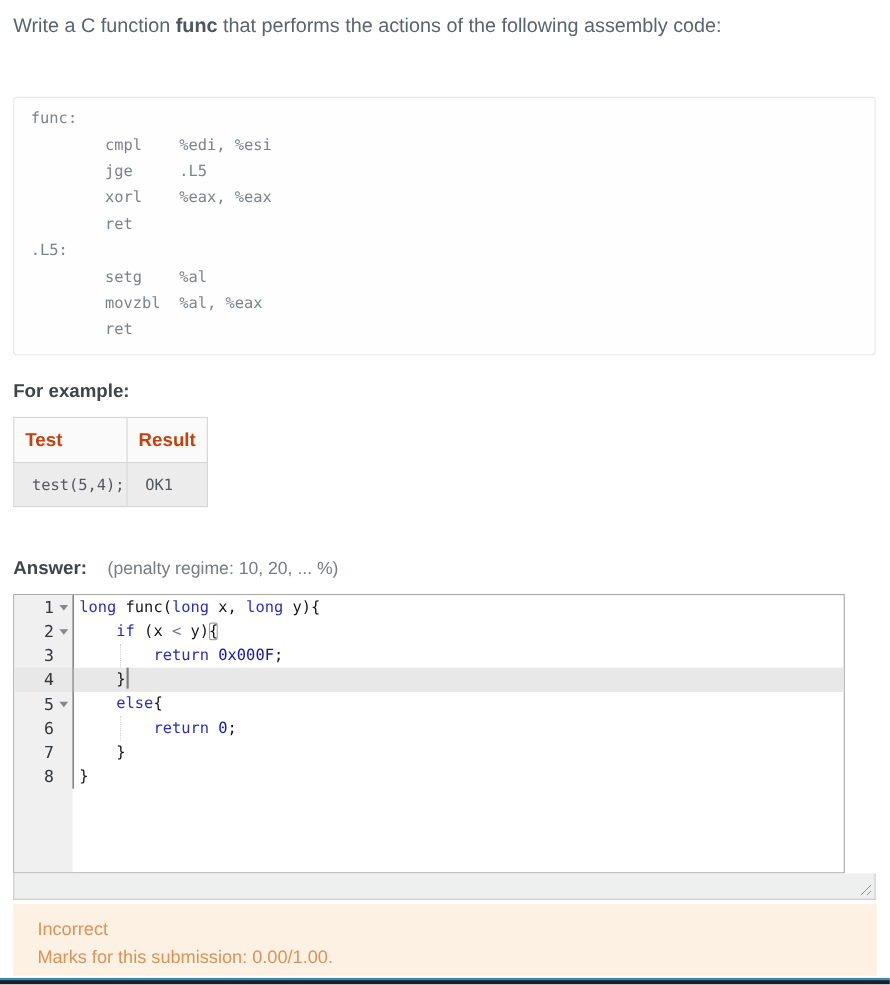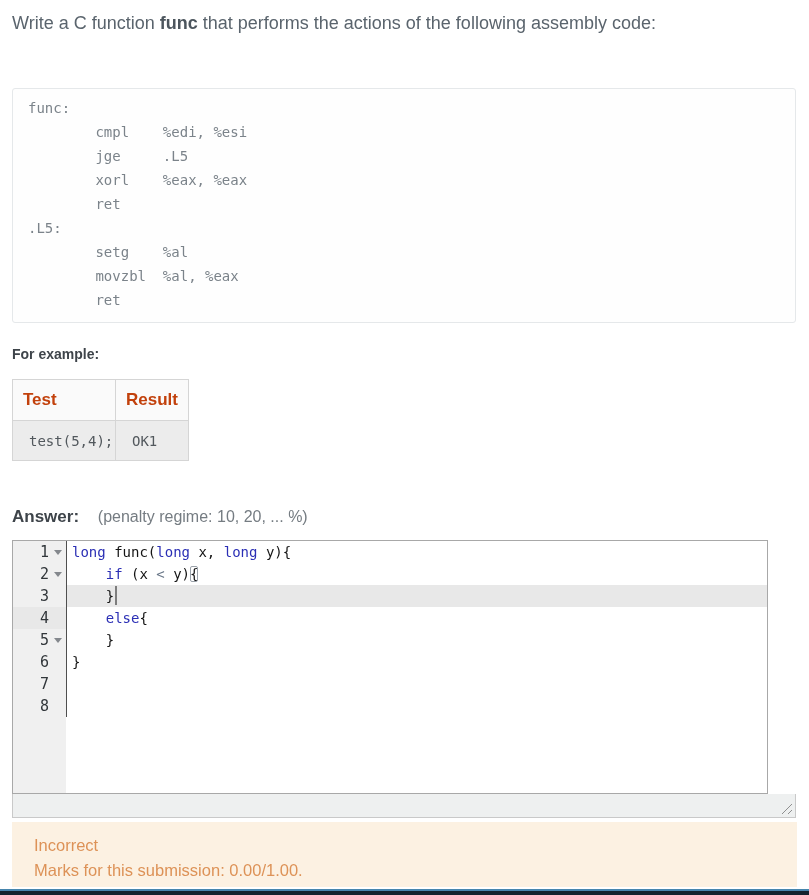--- a/index.html
+++ b/index.html
@@ -12,21 +12,21 @@
   #question b { color: #4c555d; font-weight: bold; }
 
   
   #asm-box { position: absolute; left: 12px; top: 88px; width: 784px; height: 235px;
     background: #fefefe; border: 1px solid #e5e8ea; border-radius: 3px; }
   #asm-box pre { font-family: "DejaVu Sans Mono", "Liberation Mono", monospace;
     font-size: 14px; line-height: 24px; color: #7b838a; padding: 7px 15px; white-space: pre; }
 
   
   #example-heading { position: absolute; left: 12px; top: 346px;
-    font-size: 14px; font-weight: bold; color: #3e444a; }
+    font-size: 17px; font-weight: bold; color: #3e444a; }
 
   
   #example-table { position: absolute; left: 12px; top: 379px; border-collapse: collapse; }
   #example-table th { width: 103px; height: 41px; text-align: left; vertical-align: middle;
     padding-left: 10px; font-size: 17px; font-weight: bold; color: #c2410c;
     background: #fafafa; border: 1px solid #d5d5d5; }
   #example-table th + th { width: 73px; }
   #example-table td { height: 40px; vertical-align: middle; padding-left: 16px;
     font-family: "DejaVu Sans Mono", "Liberation Mono", monospace; font-size: 14px;
     color: #52585d; background: #ececec; border: 1px solid #d5d5d5; }
@@ -130,22 +130,24 @@
           <div class="gcell active">4</div>
           <div class="gcell">5<b class="fold"></b></div>
           <div class="gcell">6</div>
           <div class="gcell">7</div>
           <div class="gcell">8</div>
         </div>
       <div id="gutter-border"></div>
       <div id="code-area">
           <div class="code-row"><span class="tk-kw">long</span><span class="tk-pl"> func(</span><span class="tk-kw">long</span><span class="tk-pl"> x, </span><span class="tk-kw">long</span><span class="tk-pl"> y){</span></div>
           <div class="code-row"><span class="tk-pl">    </span><span class="tk-kw">if</span><span class="tk-pl"> (x </span><span class="tk-op">&lt;</span><span class="tk-pl"> y)</span><span class="tk-brace">{</span></div>
+          <div class="code-row"><i class="iguide"></i><span class="tk-pl">        </span><span class="tk-kw">return</span><span class="tk-pl"> </span><span class="tk-num">0x000F</span><span class="tk-pl">;</span></div>
           <div class="code-row active"><span class="tk-pl">    }</span><span class="caret"></span></div>
           <div class="code-row"><span class="tk-pl">    </span><span class="tk-kw">else</span><span class="tk-pl">{</span></div>
+          <div class="code-row"><i class="iguide"></i><span class="tk-pl">        </span><span class="tk-kw">return</span><span class="tk-pl"> </span><span class="tk-num">0</span><span class="tk-pl">;</span></div>
           <div class="code-row"><span class="tk-pl">    }</span></div>
           <div class="code-row"><span class="tk-pl">}</span></div>
         </div>
     </div>
   </div>
   <div id="resize-strip">
     <div id="resize-grip"></div>
   </div>
 </div>
 

